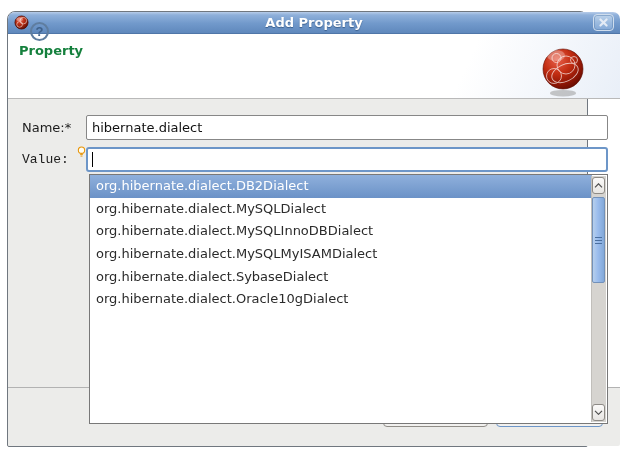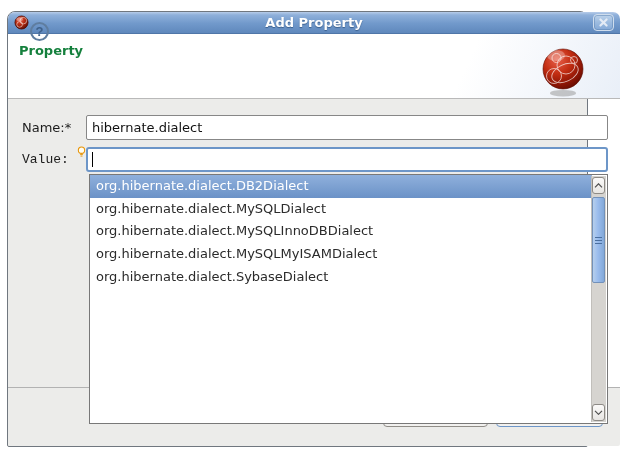--- a/index.html
+++ b/index.html
@@ -203,20 +203,21 @@
   <div class="partial-btn btn-secondary"></div>
   <div class="partial-btn btn-default"></div>
 
   <div class="dropdown">
     <div class="list">
         <div class="list-item selected">org.hibernate.dialect.DB2Dialect</div>
         <div class="list-item">org.hibernate.dialect.MySQLDialect</div>
         <div class="list-item">org.hibernate.dialect.MySQLInnoDBDialect</div>
         <div class="list-item">org.hibernate.dialect.MySQLMyISAMDialect</div>
         <div class="list-item">org.hibernate.dialect.SybaseDialect</div>
+        <div class="list-item">org.hibernate.dialect.Oracle10gDialect</div>
       </div>
     <div class="scrollbar">
       <div class="sb-btn sb-up">
         <span style="display:flex;">
           <svg width="9" height="5" viewBox="0 0 9 5">
             <path d="M1 4.3 L4.5 0.8 L8 4.3" fill="none" stroke="#4f4f4f" stroke-width="1.2"></path>
           </svg>
         </span>
       </div>
       <div class="sb-thumb">

